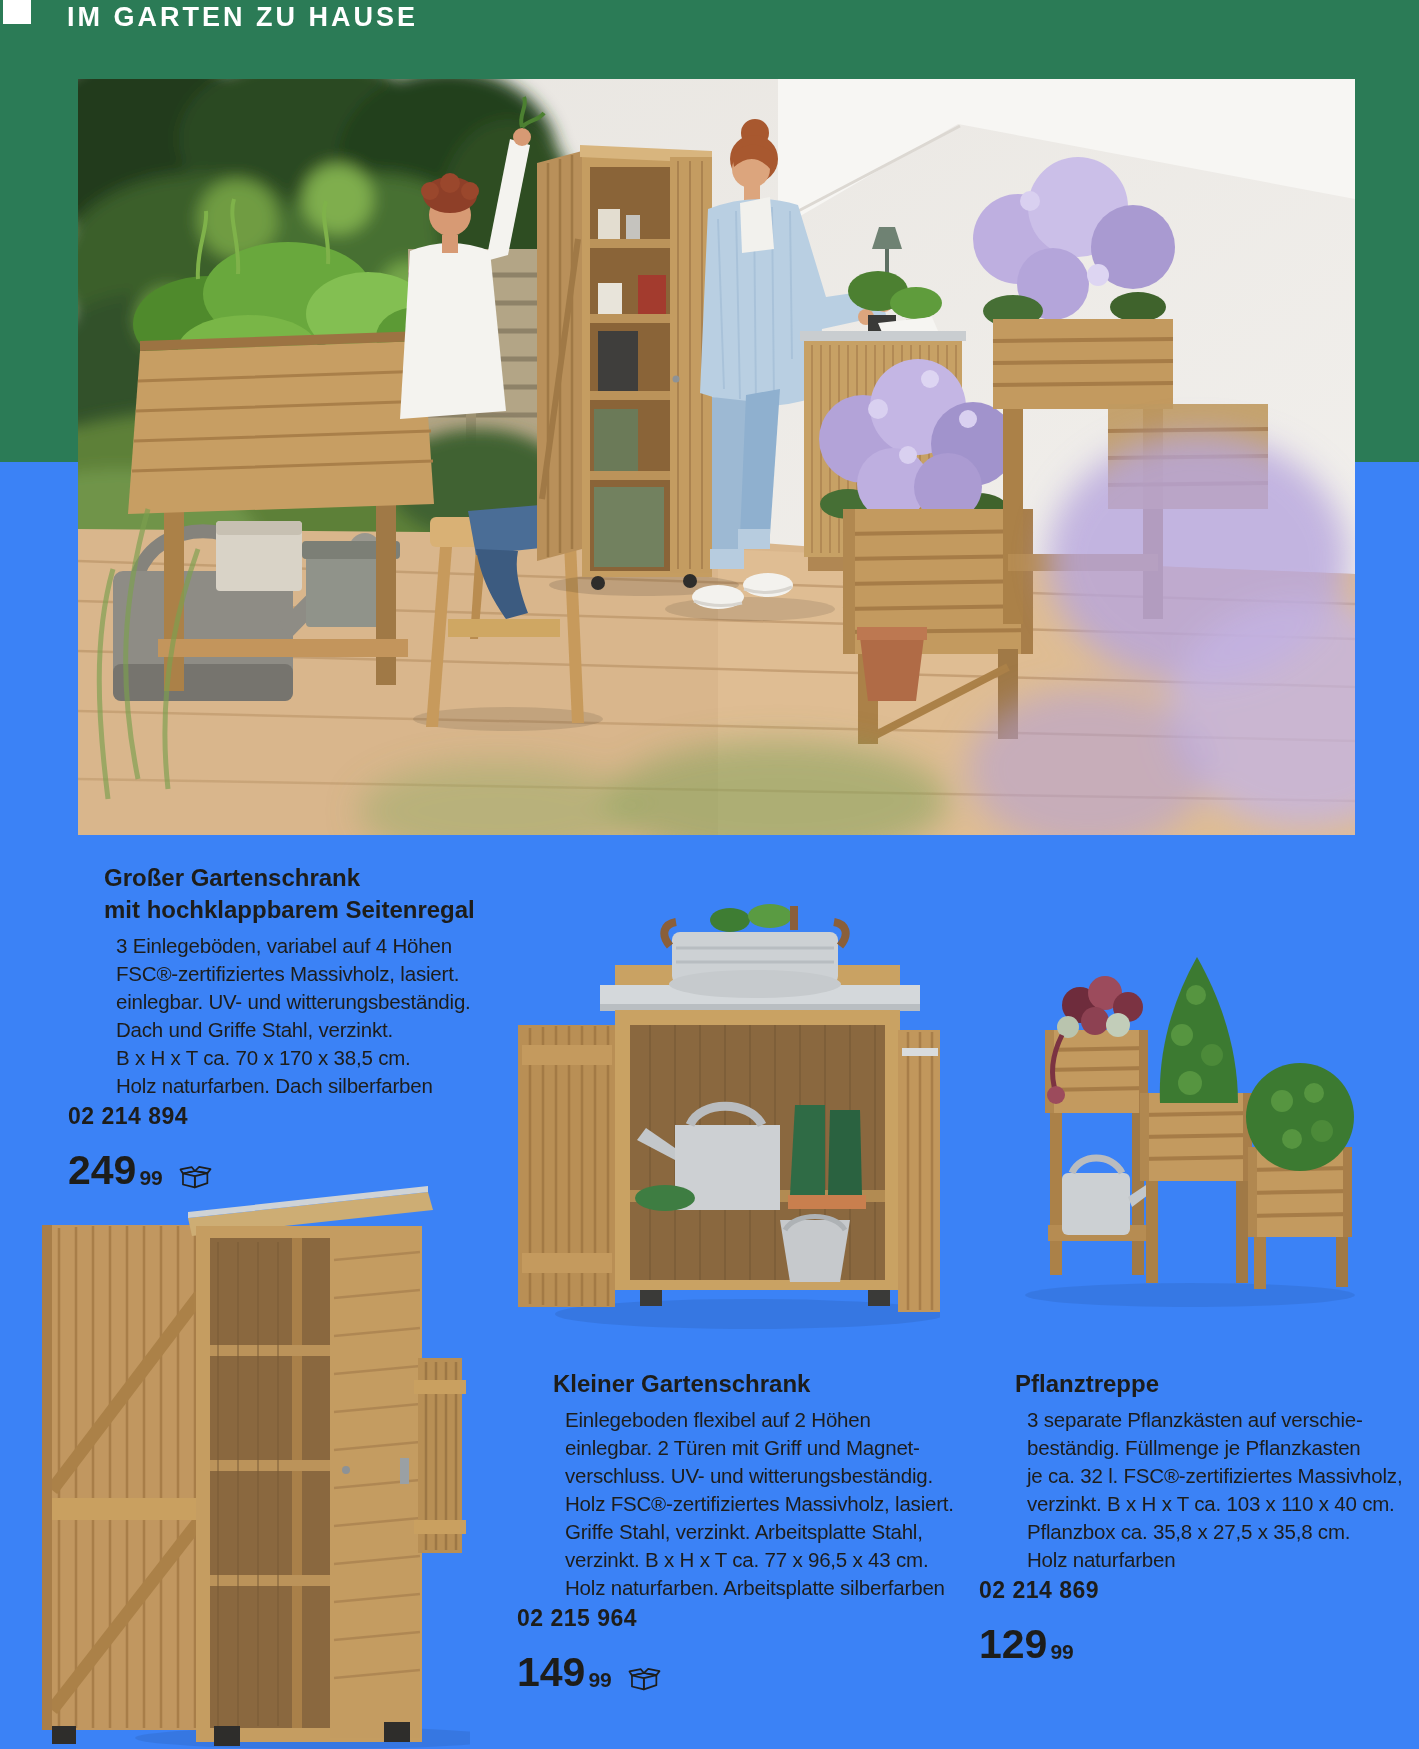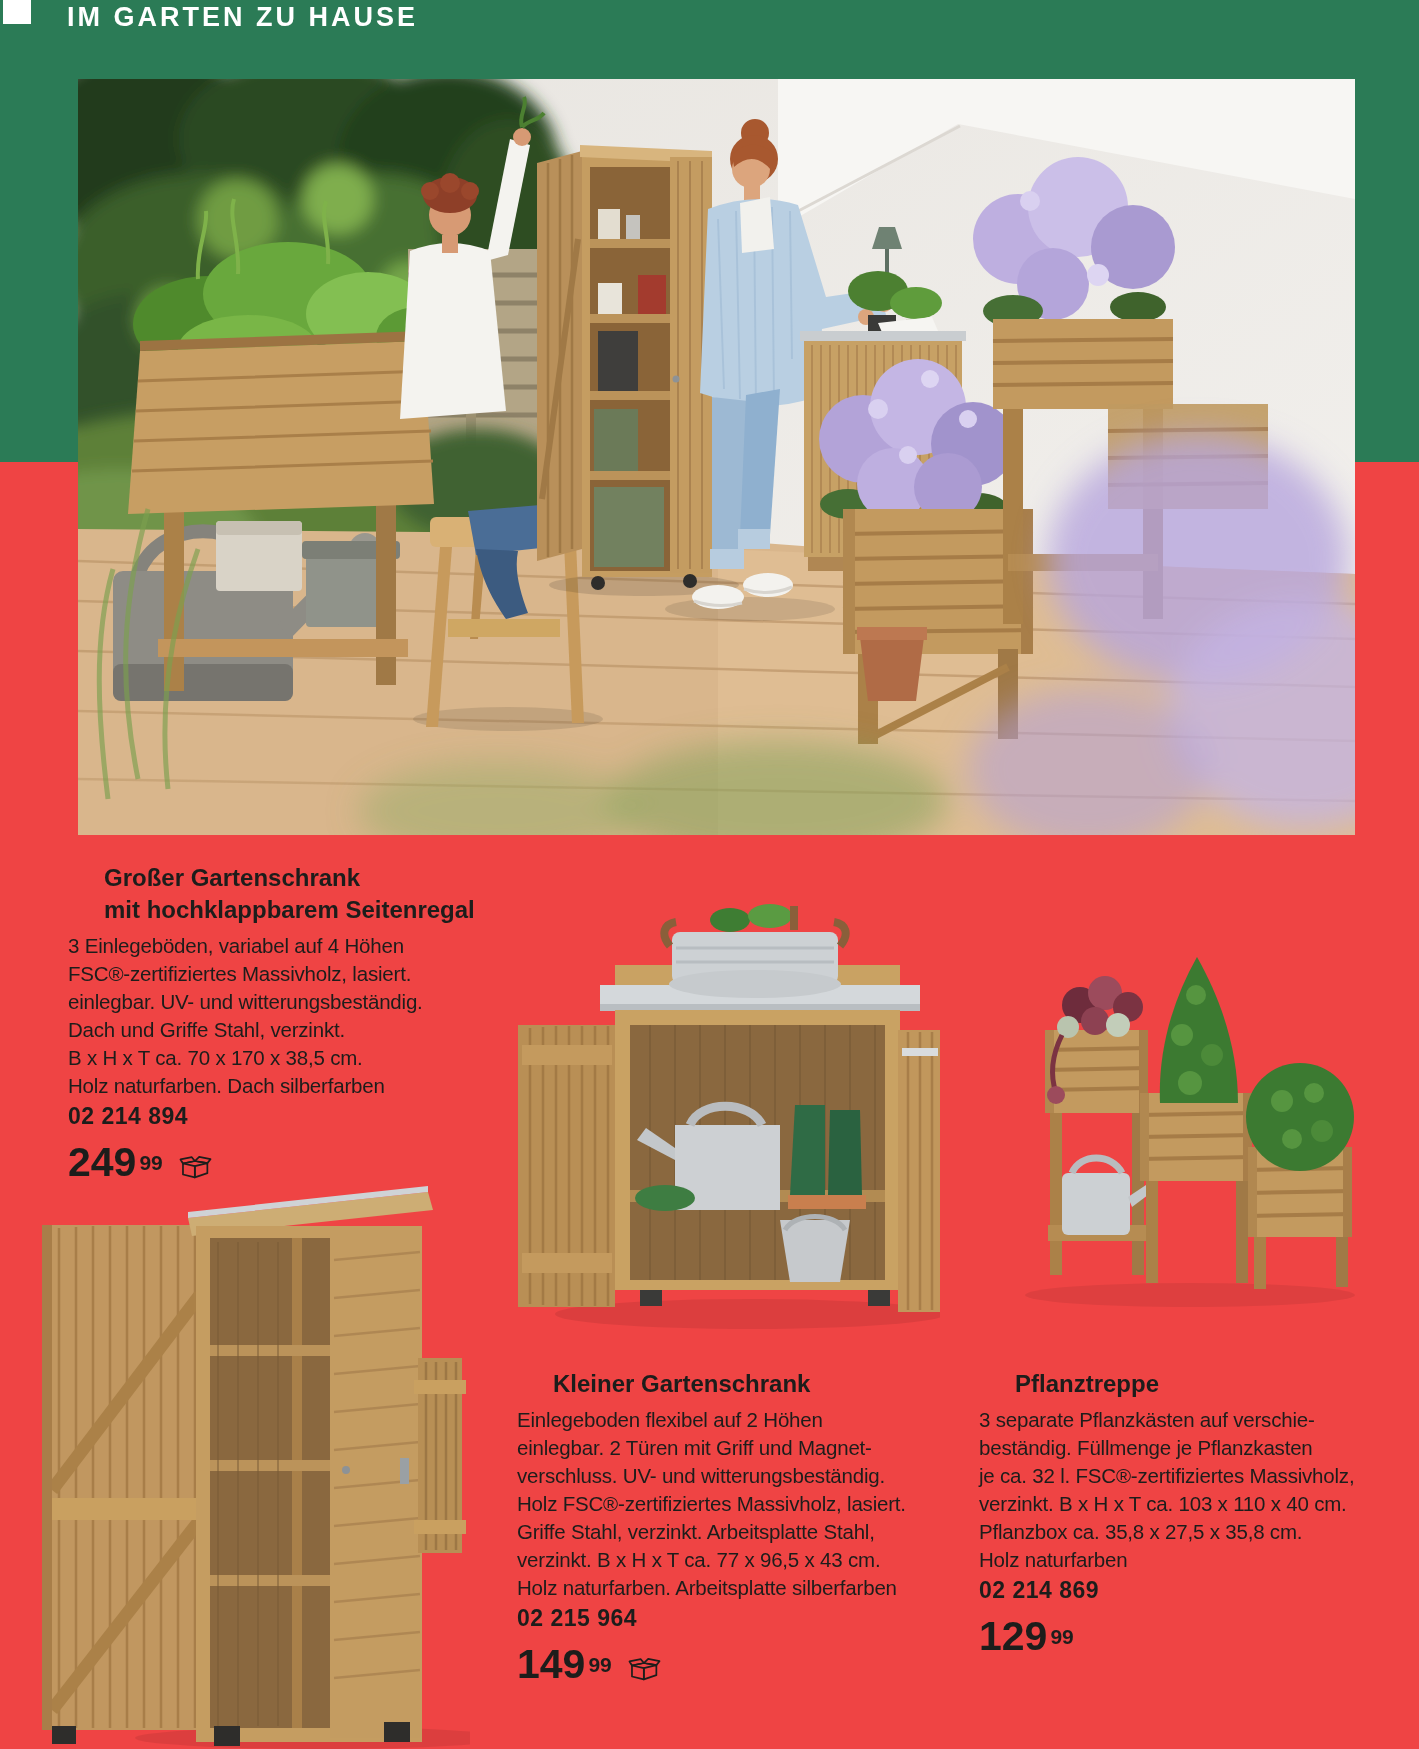--- a/index.html
+++ b/index.html
@@ -1,30 +1,30 @@
 <!DOCTYPE html>
 <html><head>
 <meta charset="utf-8">
 <style>
   html,body{margin:0;padding:0;background:#ffffff;}
-  .page{position:relative;width:1419px;height:1749px;background:#ef4444;overflow:hidden;
+  .page{position:relative;width:1419px;height:1749px;background:#3b82f6;overflow:hidden;
         font-family:"Liberation Sans",sans-serif;color:#1d1d1b;}
   .green-banner{position:absolute;left:0;top:0;width:1419px;height:462px;background:#2b7b56;}
   .corner-mark{position:absolute;left:3px;top:0;width:28px;height:24px;background:#ffffff;}
   .header-title{position:absolute;left:67px;top:2px;font-size:27px;font-weight:700;
                 letter-spacing:3px;color:#ffffff;white-space:nowrap;}
   .photo{position:absolute;}
   .photo svg{display:block;width:100%;height:100%;}
   .col{position:absolute;}
   .p-title{font-size:24px;font-weight:700;line-height:32px;margin-left:36px;}
   .p-title .line{white-space:nowrap;}
-  .p-desc{margin-top:6px;font-size:20.5px;line-height:28px;letter-spacing:-0.2px;}
+  .p-desc{margin-top:6px;font-size:20.5px;line-height:28px;letter-spacing:-0.2px;margin-left:48px;}
   .p-desc .line{white-space:nowrap;}
   .p-art{font-size:23px;font-weight:700;margin-top:3px;letter-spacing:0.5px;}
-  .p-price{margin-top:12px;display:flex;align-items:center;}
+  .p-price{margin-top:20px;display:flex;align-items:flex-end;}
   .p-price .euros{font-size:41px;font-weight:700;line-height:40px;}
   .p-price .cents{font-size:21px;font-weight:700;margin-left:3px;margin-top:1px;}
   .pkg{width:35px;height:29px;margin-left:15px;margin-top:7px;}
 </style>
 </head>
 <body>
 
 <div class="page">
 
   <div class="green-banner"></div>

